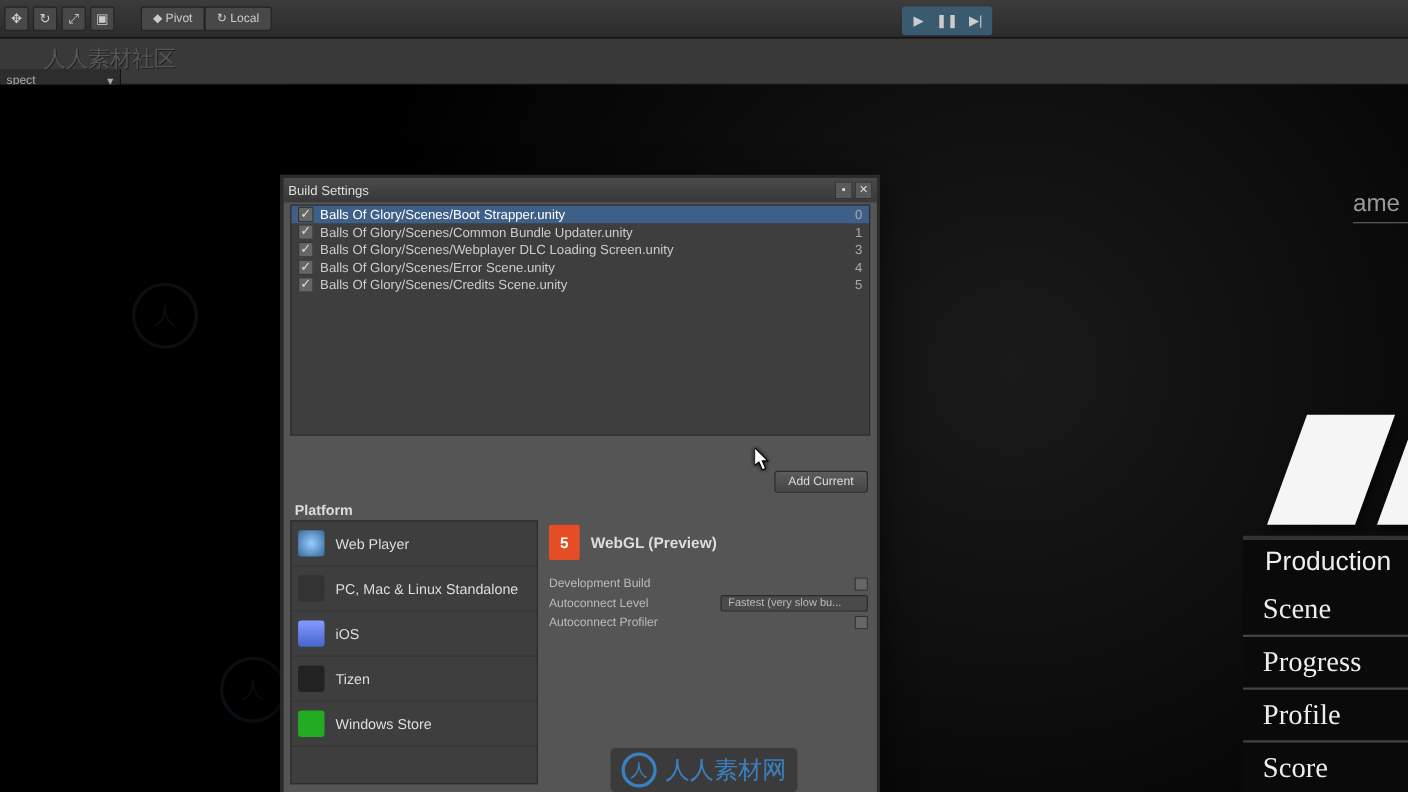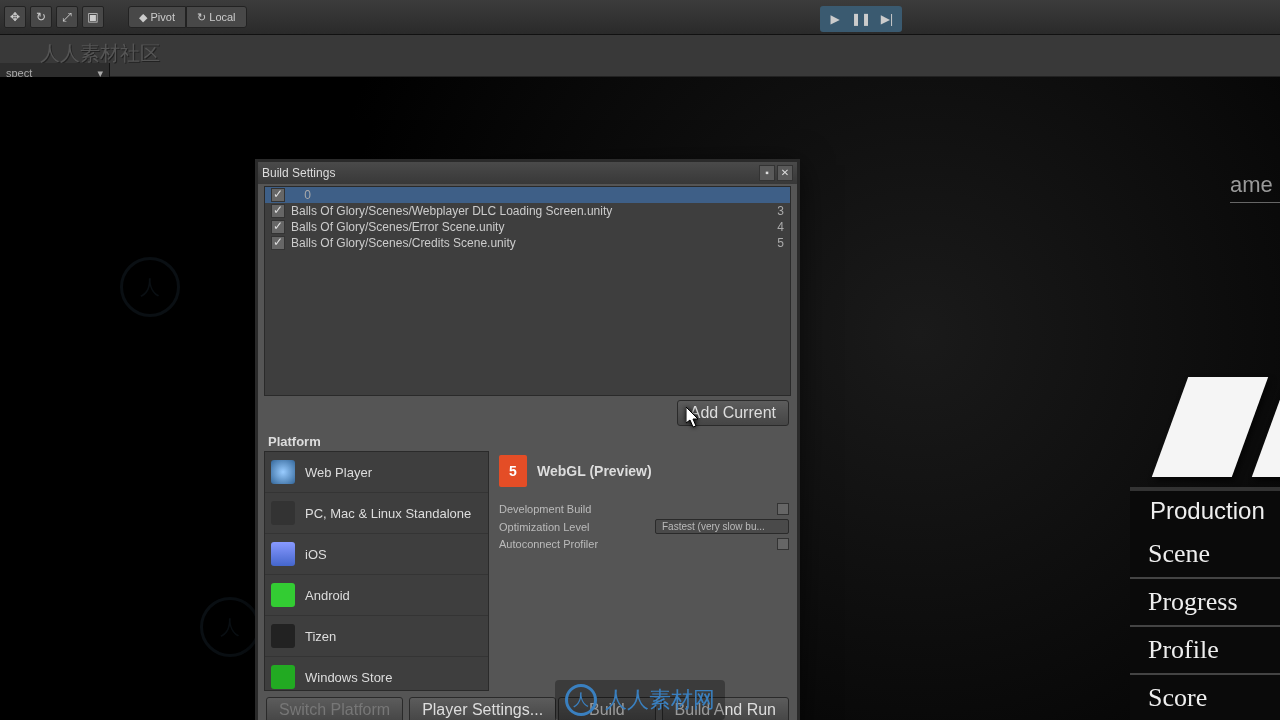--- a/index.html
+++ b/index.html
@@ -49,21 +49,21 @@
   
   .scenes-h{ background:linear-gradient(#4f4f4f,#3e3e3e); padding:3px 10px; font-size:12px; font-weight:bold; color:#ddd; border-bottom:1px solid #2a2a2a;}
   .scene-list{ background:#3e3e3e; border:1px solid #2a2a2a; margin:2px 6px 0 6px; height:210px;}
   .scene-row{ display:flex; align-items:center; padding:1px 6px; font-size:12px; color:#ccc;}
   .scene-row.sel{ background:#3e5f87; color:#fff;}
   .scene-row .chk{ width:14px;height:14px; background:#666; border:1px solid #333; margin-right:6px; position:relative;}
   .scene-row .chk:after{ content:"✓"; position:absolute; top:-2px; left:1px; font-size:12px; color:#ddd;}
   .scene-row .path{ flex:1;}
   .scene-row .idx{ width:20px; text-align:right; color:#aaa;}
   .addc{ display:flex; justify-content:flex-end; padding:4px 8px;}
-  .btn{ background:linear-gradient(#5c5c5c,#454545); border:1px solid #2a2a2a; border-radius:3px; padding:3px 12px; font-size:16px; color:#ddd;}
+  .btn{ background:linear-gradient(#5c5c5c,#454545); border:1px solid #2a2a2a; border-radius:3px; padding:3px 12px; font-size:11px; color:#ddd;margin-top:28px;}
   .btn.dis{ color:#777;}
   
   .plat-h{ padding:4px 10px 2px 10px; font-size:13px; font-weight:bold; color:#ddd;}
   .plat-area{ display:flex; margin:0 6px; gap:8px; height:240px;}
   .plat-list{ flex:0 0 225px; background:#3e3e3e; border:1px solid #2a2a2a; overflow:hidden;}
   .plat-row{ display:flex; align-items:center; padding:8px 6px; font-size:13px; color:#ddd; gap:10px; border-bottom:1px solid rgba(0,0,0,0.15);}
   .plat-row .ico{ width:24px;height:24px; border-radius:3px; display:flex;align-items:center;justify-content:center;font-size:14px;color:#fff;}
   .ico.web{background:radial-gradient(#9cf,#369);} 
   .ico.pc{background:#333;} 
   .ico.ios{background:linear-gradient(#89f,#46c);} 
@@ -154,21 +154,27 @@
       <span>Build Settings</span>
       <span class="xpair">
         <span class="xbtn">▪</span>
         <span class="xbtn">✕</span>
       </span>
     </div>
     <div class="dlg-body">
       <div class="scene-list" id="scene-list">
           <div class="scene-row sel">
             <span class="chk"></span>
+            <span class="path">Balls Of Glory/Scenes/Boot Strapper.unity</span>
             <span class="idx">0</span>
+          </div>
+          <div class="scene-row">
+            <span class="chk"></span>
+            <span class="path">Balls Of Glory/Scenes/Common Bundle Updater.unity</span>
+            <span class="idx">1</span>
           </div>
           <div class="scene-row">
             <span class="chk"></span>
             <span class="path">Balls Of Glory/Scenes/Webplayer DLC Loading Screen.unity</span>
             <span class="idx">3</span>
           </div>
           <div class="scene-row">
             <span class="chk"></span>
             <span class="path">Balls Of Glory/Scenes/Error Scene.unity</span>
             <span class="idx">4</span>
@@ -190,24 +196,20 @@
               <span class="ico web"></span>
               <span>Web Player</span>
             </div>
             <div class="plat-row">
               <span class="ico pc"></span>
               <span>PC, Mac &amp; Linux Standalone</span>
             </div>
             <div class="plat-row">
               <span class="ico ios"></span>
               <span>iOS</span>
-            </div>
-            <div class="plat-row">
-              <span class="ico and"></span>
-              <span>Android</span>
             </div>
             <div class="plat-row">
               <span class="ico tiz"></span>
               <span>Tizen</span>
             </div>
             <div class="plat-row">
               <span class="ico ws"></span>
               <span>Windows Store</span>
             </div>
           </div>
@@ -215,21 +217,21 @@
           <div class="hd">
             <div class="h5">5</div>
             <div class="nm">WebGL (Preview)</div>
           </div>
           <div class="opt">
             <span>Development Build</span>
             <span style="flex:1"></span>
             <span class="cb"></span>
           </div>
           <div class="opt">
-            <span>Optimization Level</span>
+            <span>Autoconnect Level</span>
             <span style="flex:1"></span>
             <span class="dd">Fastest (very slow bu...</span>
           </div>
           <div class="opt">
             <span>Autoconnect Profiler</span>
             <span style="flex:1"></span>
             <span class="cb"></span>
           </div>
         </div>
       </div>

